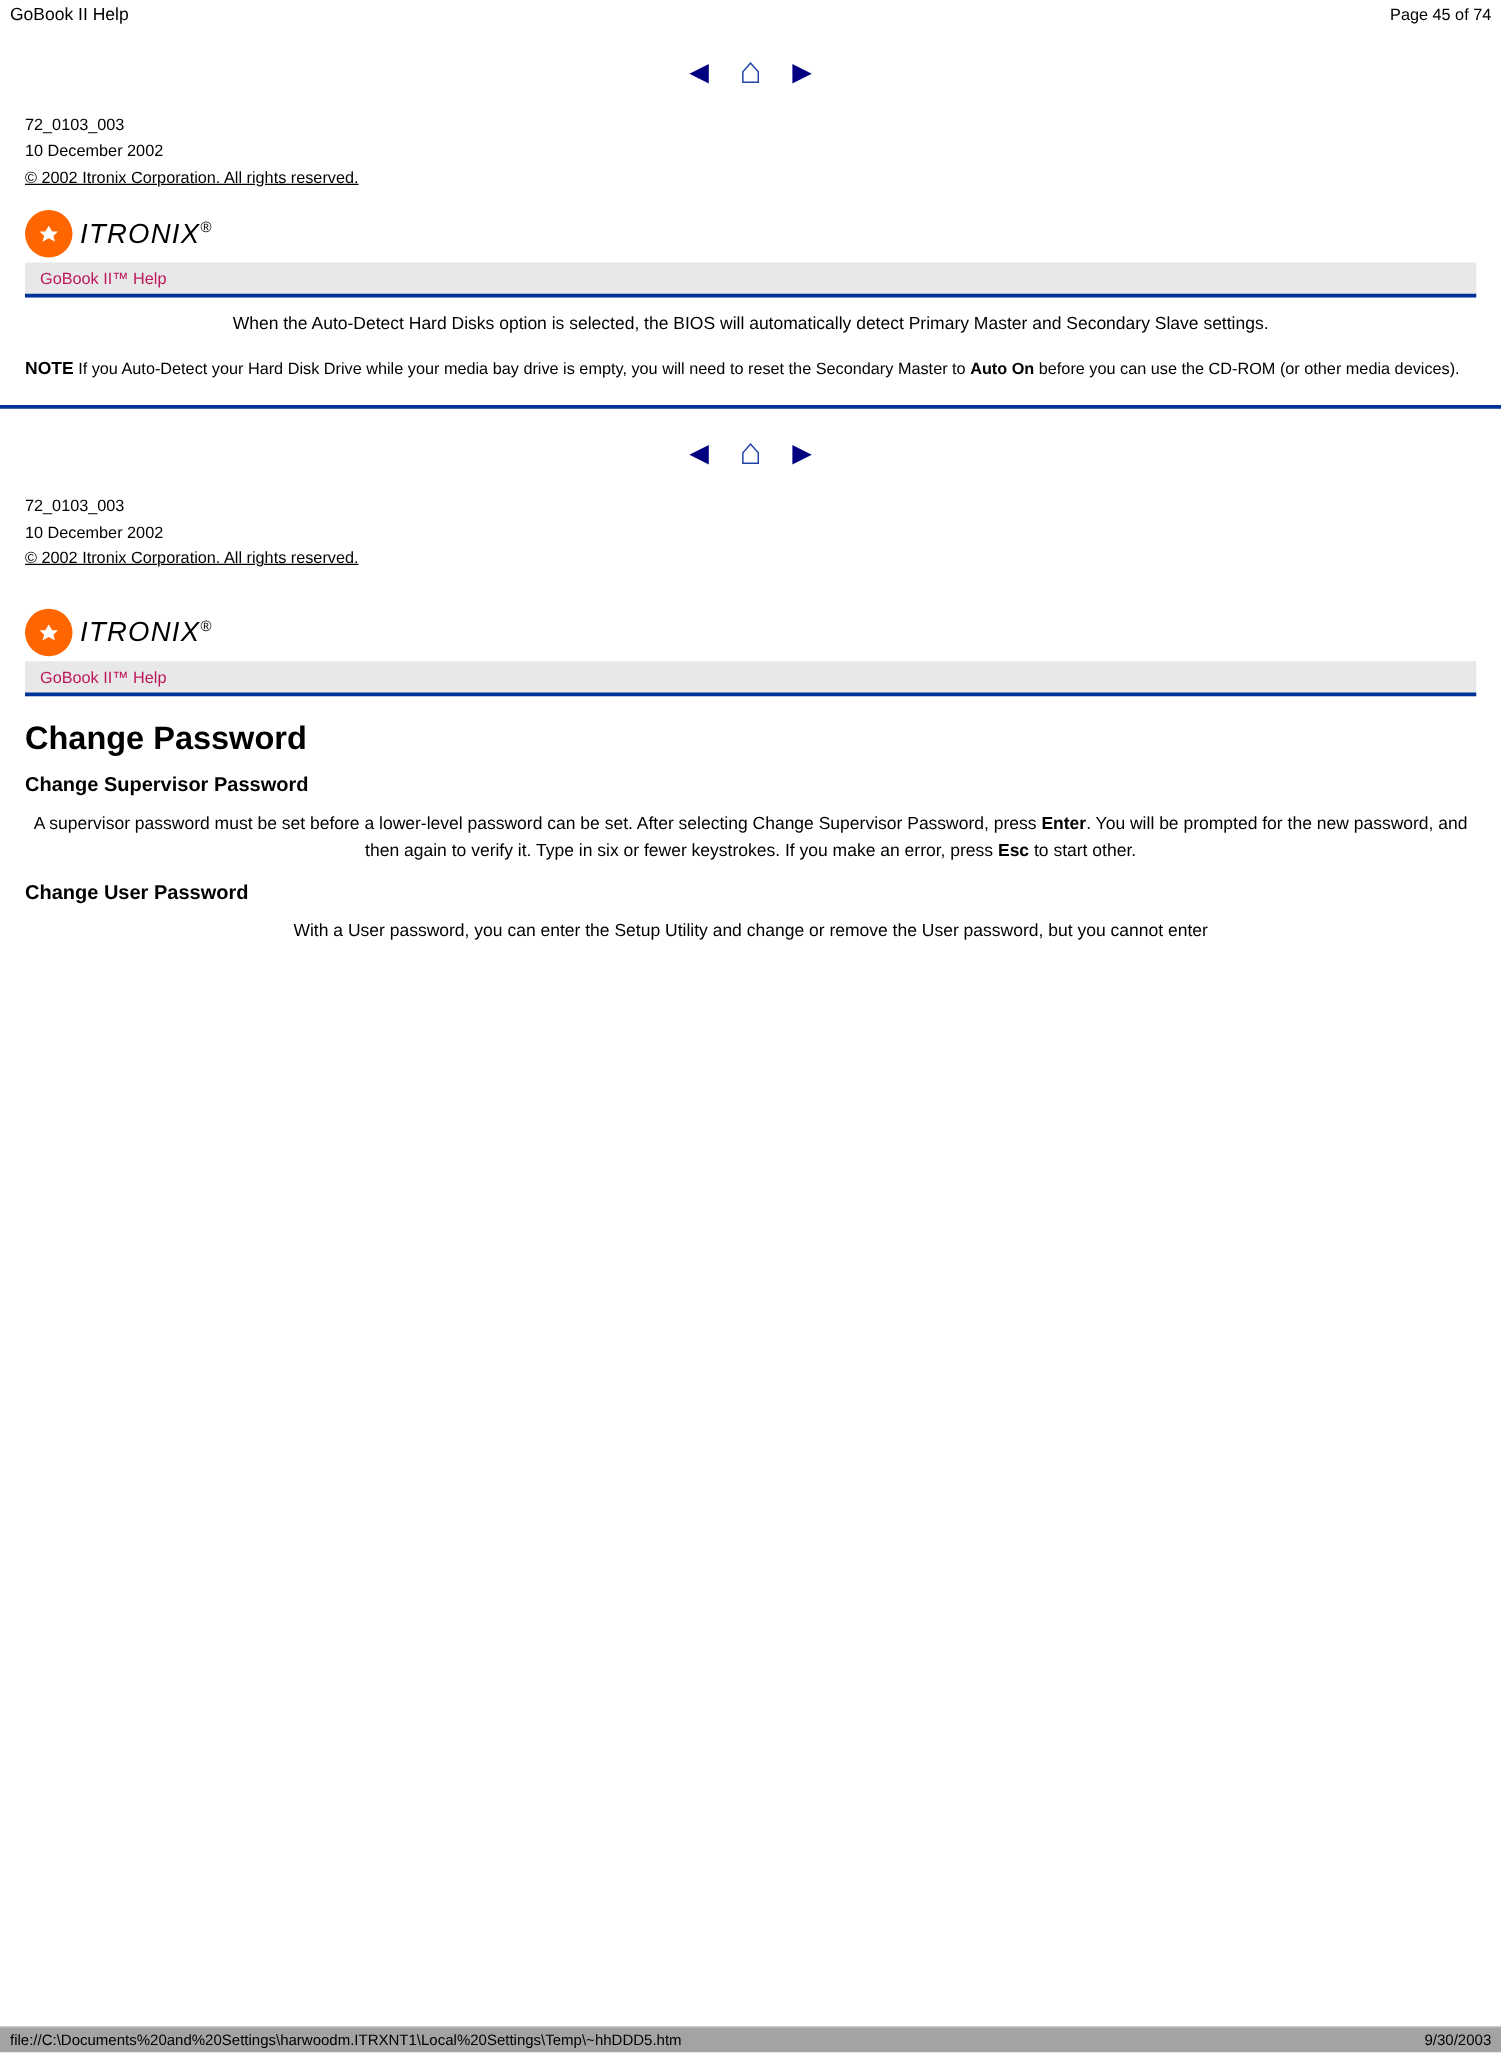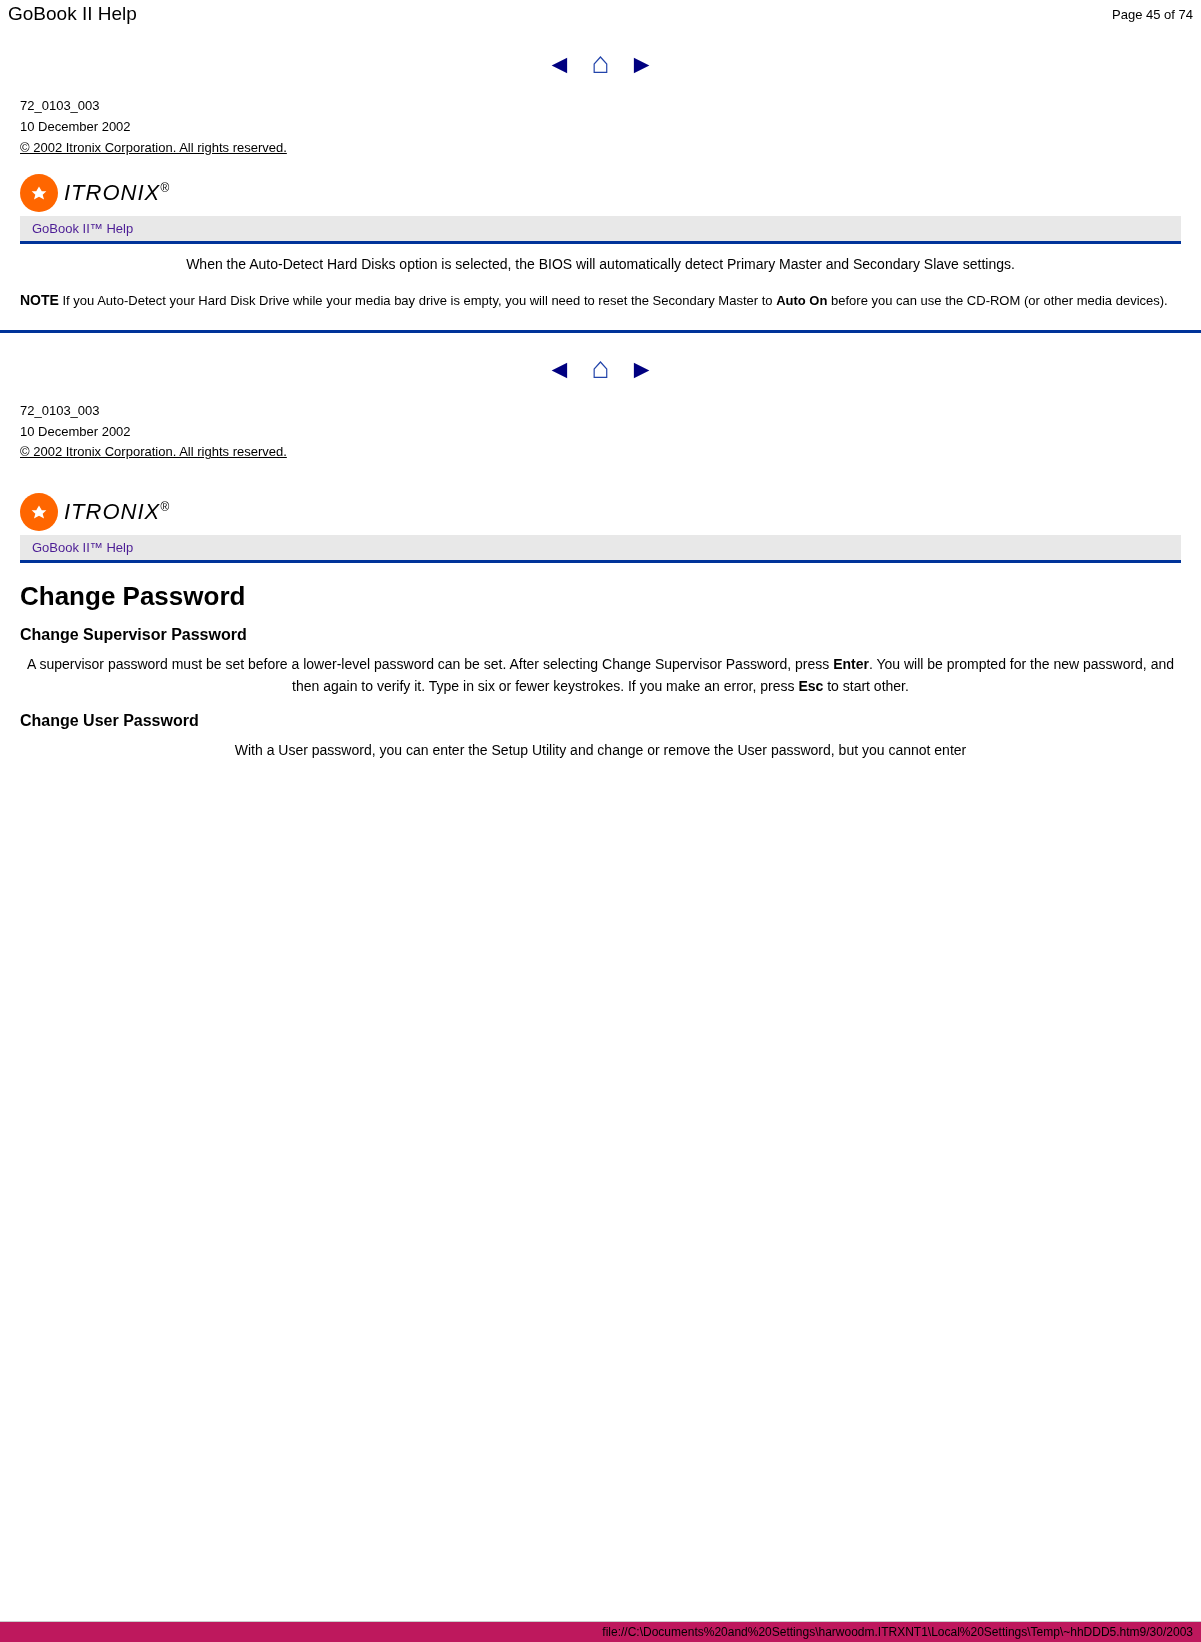--- a/index.html
+++ b/index.html
@@ -13,21 +13,21 @@
       position: relative;
     }
     .top-bar {
       display: flex;
       justify-content: space-between;
       align-items: center;
       padding: 3px 8px;
       font-size: 13px;
     }
     .app-title {
-      font-size: 19px;
+      font-size: 14px;
     }
     .page-info {
       font-size: 13px;
     }
     .nav-icons {
       text-align: center;
       padding: 18px 0 10px 0;
       font-size: 26px;
       color: #000080;
     }
@@ -76,21 +76,21 @@
     .logo-text span.r-mark {
       font-size: 12px;
       vertical-align: super;
     }
     .gobook-header {
       background: #e8e8e8;
       border-bottom: 3px solid #003399;
       padding: 5px 12px;
       font-size: 13px;
       margin-top: 4px;
-      color: #4c1d95;
+      color: #be185d;
     }
     .page-heading {
       font-size: 26px;
       font-weight: bold;
       margin: 18px 0 14px 0;
       font-family: Arial, sans-serif;
     }
     .body-text {
       font-size: 14px;
       line-height: 1.55;
@@ -114,25 +114,25 @@
       border: none;
       border-top: 3px solid #003399;
       margin: 18px 0 0 0;
     }
     .status-bar {
       position: absolute;
       bottom: 0;
       left: 0;
       right: 0;
       display: flex;
-      justify-content: flex-end;
+      justify-content: space-between;
       font-size: 12px;
       padding: 3px 8px;
       border-top: 1px solid #ccc;
-      background: #be185d;
+      background: #a3a3a3;
     }
     .section-content {
       padding: 0 20px;
     }
     .subheading {
       font-size: 16px;
       font-weight: bold;
       margin: 14px 0 10px 0;
     }
   </style>

